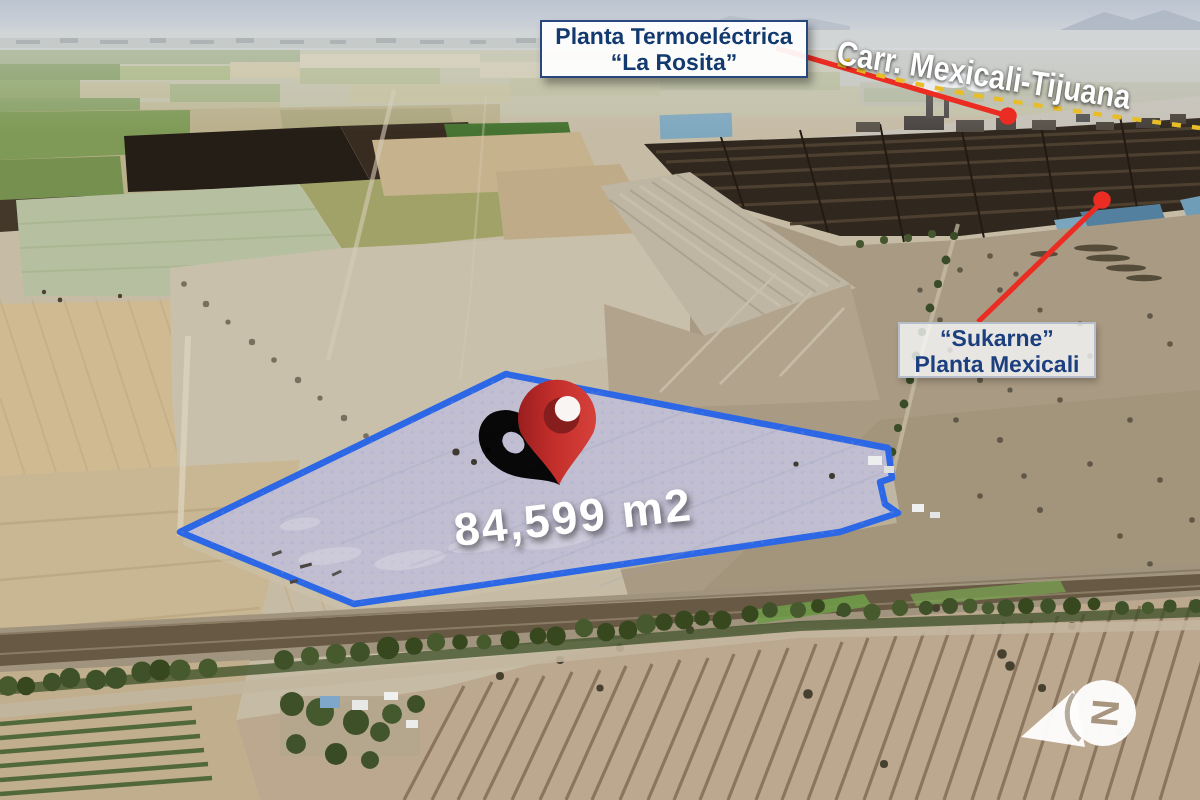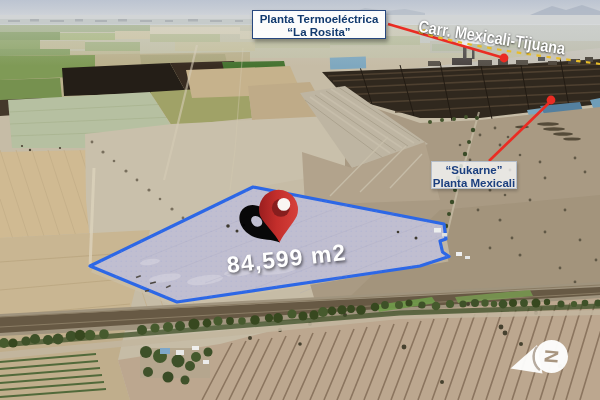--- a/index.html
+++ b/index.html
@@ -1,19 +1,19 @@
 <!DOCTYPE html>
 <html><head>
 <meta charset="utf-8">
 <style>
   html,body{margin:0;padding:0;}
   body{width:600px;height:400px;overflow:hidden;font-family:"Liberation Sans",sans-serif;}
   #scene{position:relative;width:600px;height:400px;background:#c6bca6;}
   svg{position:absolute;left:0;top:0;}
-  .callout{position:absolute;text-align:center;font-weight:bold;color:#123a6e;}
+  .callout{position:absolute;text-align:center;font-weight:bold;color:#123a6e;margin-left:18px;}
 </style>
 </head>
 <body>
 <div id="scene">
 <svg width="600" height="400" viewBox="0 0 600 400">
 <defs>
   <linearGradient id="sky" x1="0" y1="0" x2="0" y2="1">
     <stop offset="0" stop-color="#bcc4d1"></stop>
     <stop offset="0.55" stop-color="#cbd0d7"></stop>
     <stop offset="1" stop-color="#dfe1e3"></stop>
@@ -511,18 +511,18 @@
 <g>
 <polygon points="510.5,368.5 537,345 542.5,373.5" fill="#fdfdfc" opacity="0.96"></polygon>
 <path d="M537,347 A16.5,16.5 0 0 0 540,370" stroke="rgba(125,105,85,0.55)" stroke-width="2.5" fill="none"></path>
 <circle cx="551.5" cy="356.5" r="16.5" fill="#fdfdfc" opacity="0.97"></circle>
 <text x="551.5" y="356.5" font-family="Liberation Sans, sans-serif" font-size="19" font-weight="bold" fill="#a8957f" text-anchor="middle" dominant-baseline="central" transform="rotate(95 551.5 356.5)">N</text>
 </g>
 </svg>
 
 <div class="callout" style="left:252px;top:10px;width:134px;height:29px;background:rgba(255,255,255,0.93);border:1.5px solid #27477e;box-shadow:2px 3px 4px rgba(0,0,0,0.35);font-size:11.5px;line-height:13px;padding-top:2px;box-sizing:border-box;">Planta Termoeléctrica<br>“La Rosita”</div>
 
-<div class="callout" style="left:431px;top:161px;width:86px;height:28px;background:rgba(250,251,252,0.78);border:1px solid rgba(175,185,200,0.9);box-shadow:1px 2px 3px rgba(0,0,0,0.22);font-size:11.5px;line-height:12.5px;padding-top:2px;box-sizing:border-box;color:#1b3f7f;">“Sukarne”<br>Planta Mexicali</div>
+<div class="callout" style="left:431px;top:161px;width:99px;height:28px;background:rgba(250,251,252,0.78);border:1px solid rgba(175,185,200,0.9);box-shadow:1px 2px 3px rgba(0,0,0,0.22);font-size:11.5px;line-height:12.5px;padding-top:2px;box-sizing:border-box;color:#1b3f7f;">“Sukarne”<br>Planta Mexicali</div>
 
 <div style="position:absolute;left:420px;top:17px;transform:rotate(8.8deg) scaleX(0.85);transform-origin:0 0;color:#fff;font-weight:bold;font-size:17px;text-shadow:0 1px 2px rgba(0,0,0,0.55),0 0 2px rgba(0,0,0,0.35);white-space:nowrap;">Carr. Mexicali-Tijuana</div>
 
 <div style="position:absolute;left:227px;top:252px;transform:rotate(-6.3deg);transform-origin:0 50%;color:#fff;font-weight:bold;font-size:23px;letter-spacing:1.1px;text-shadow:1px 2px 3px rgba(0,0,0,0.55);white-space:nowrap;">84,599 m2</div>
 </div>
 
 </body></html>

